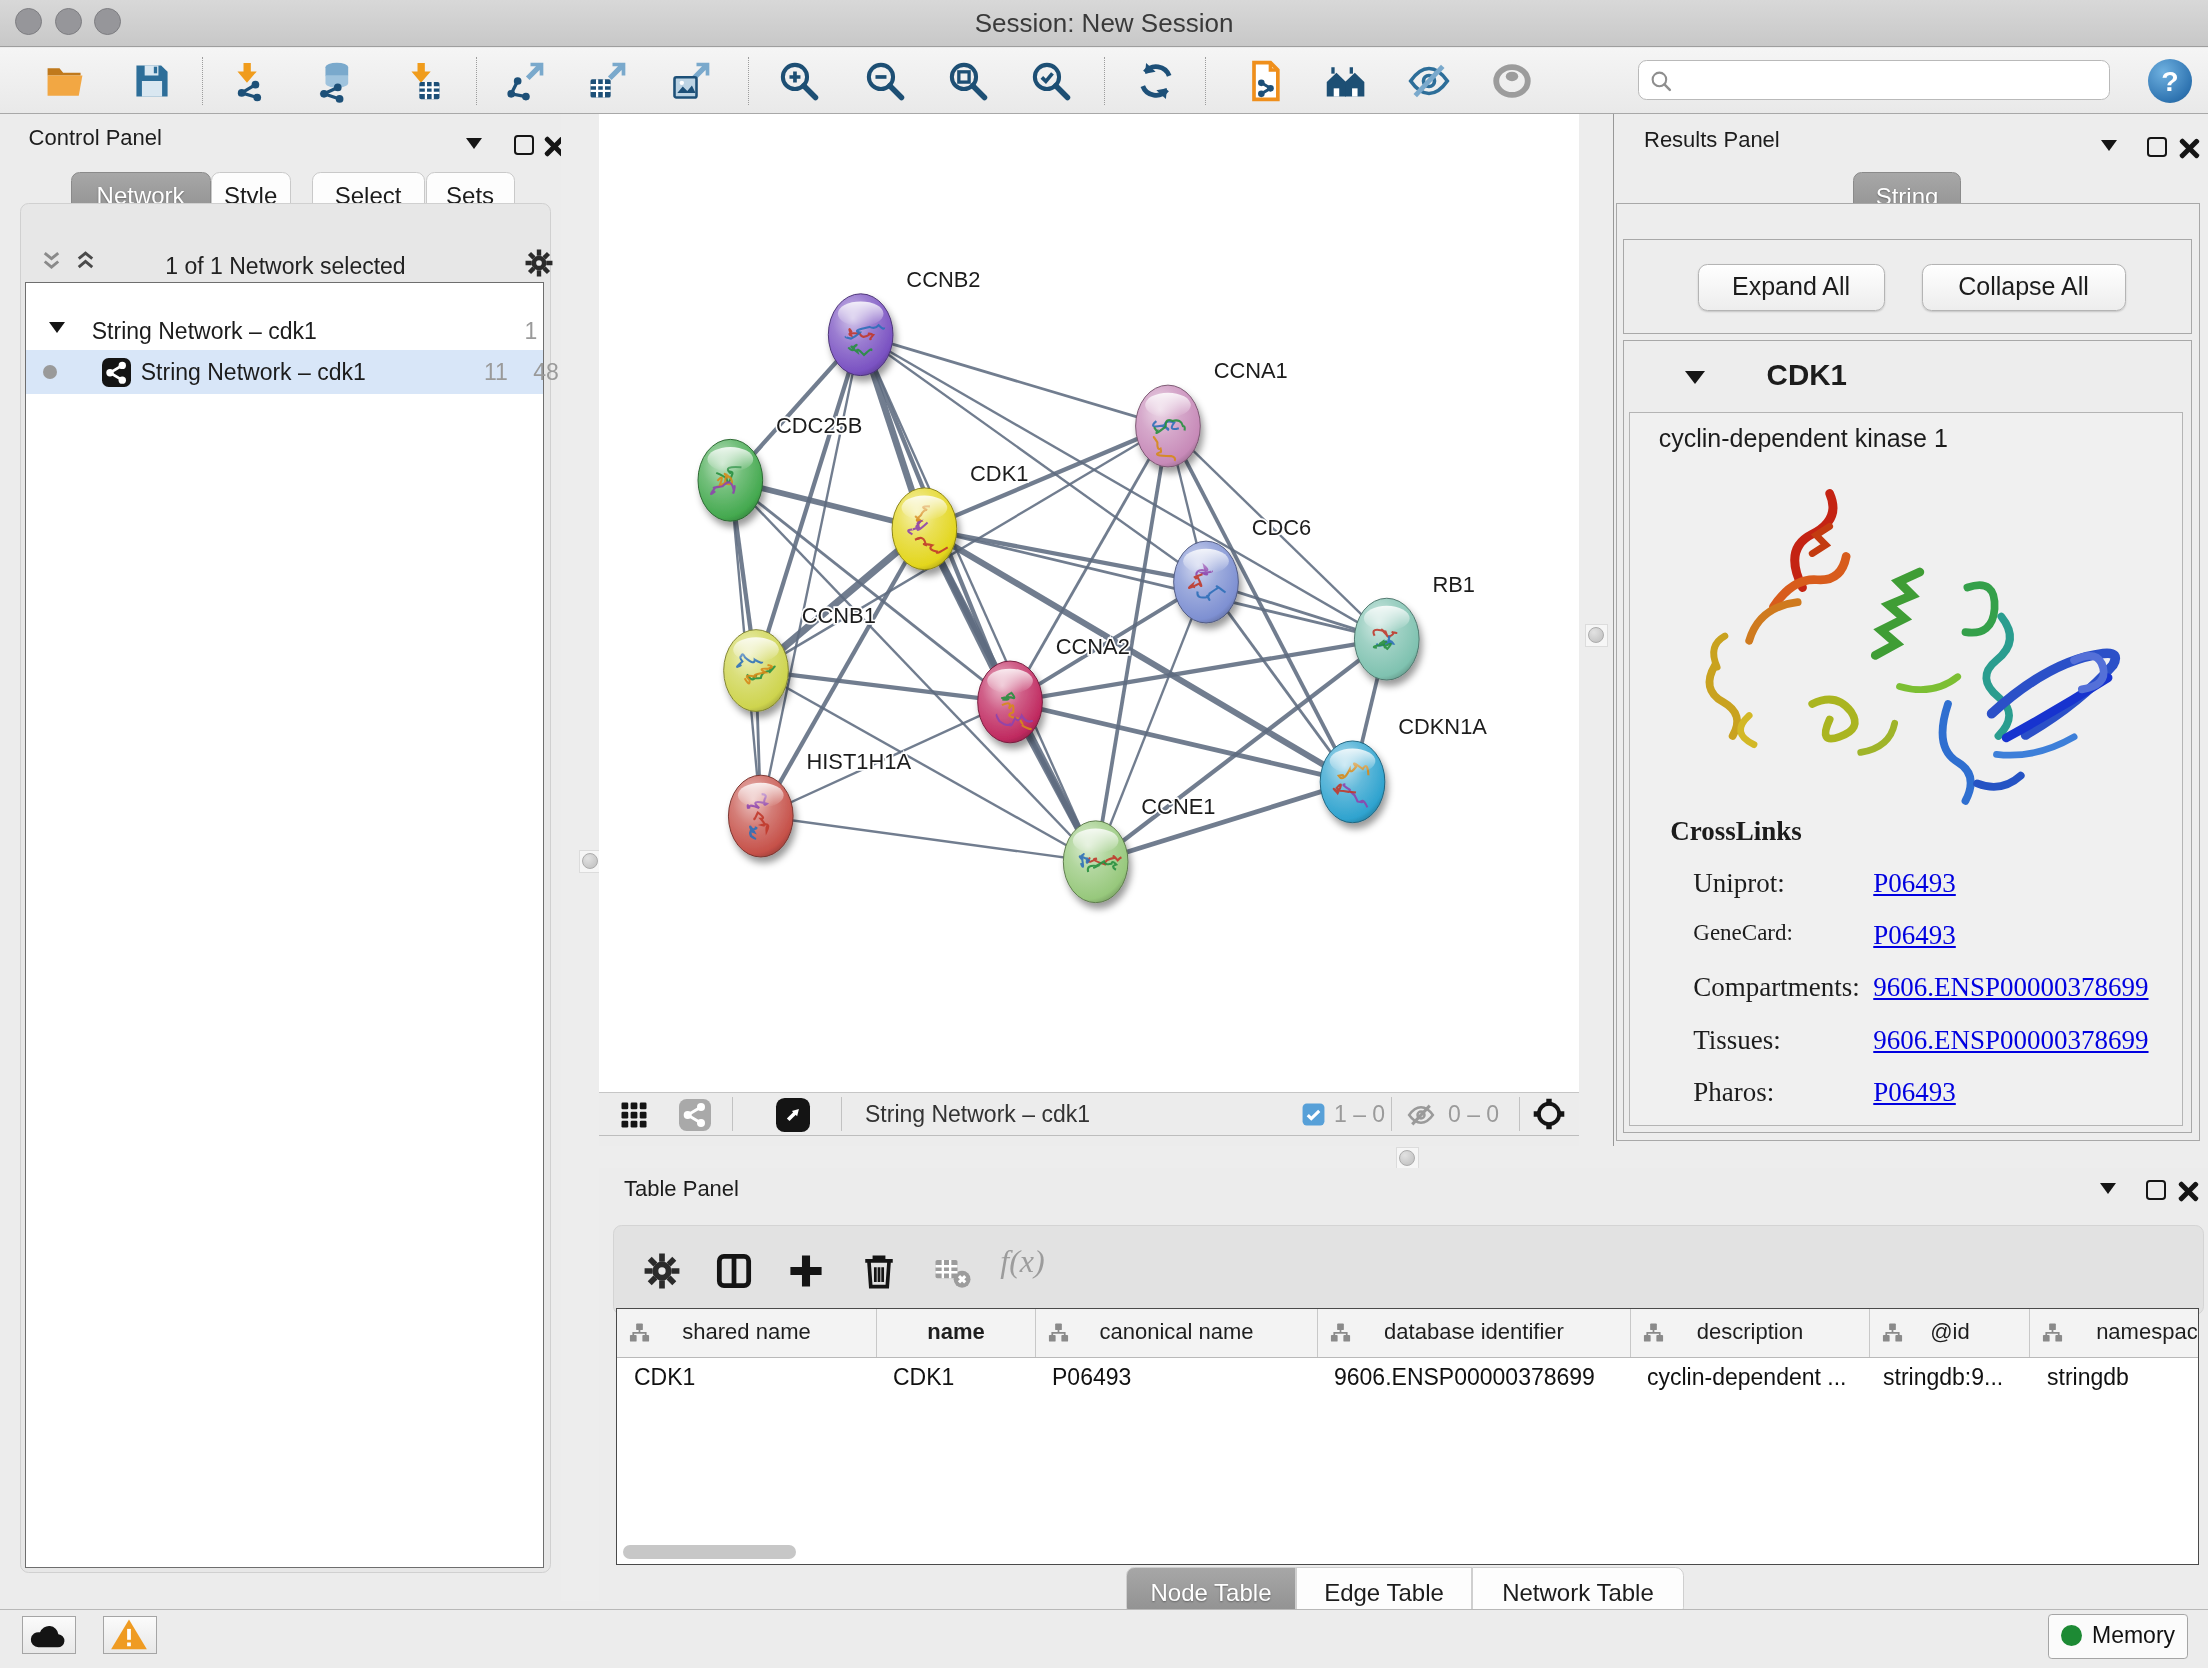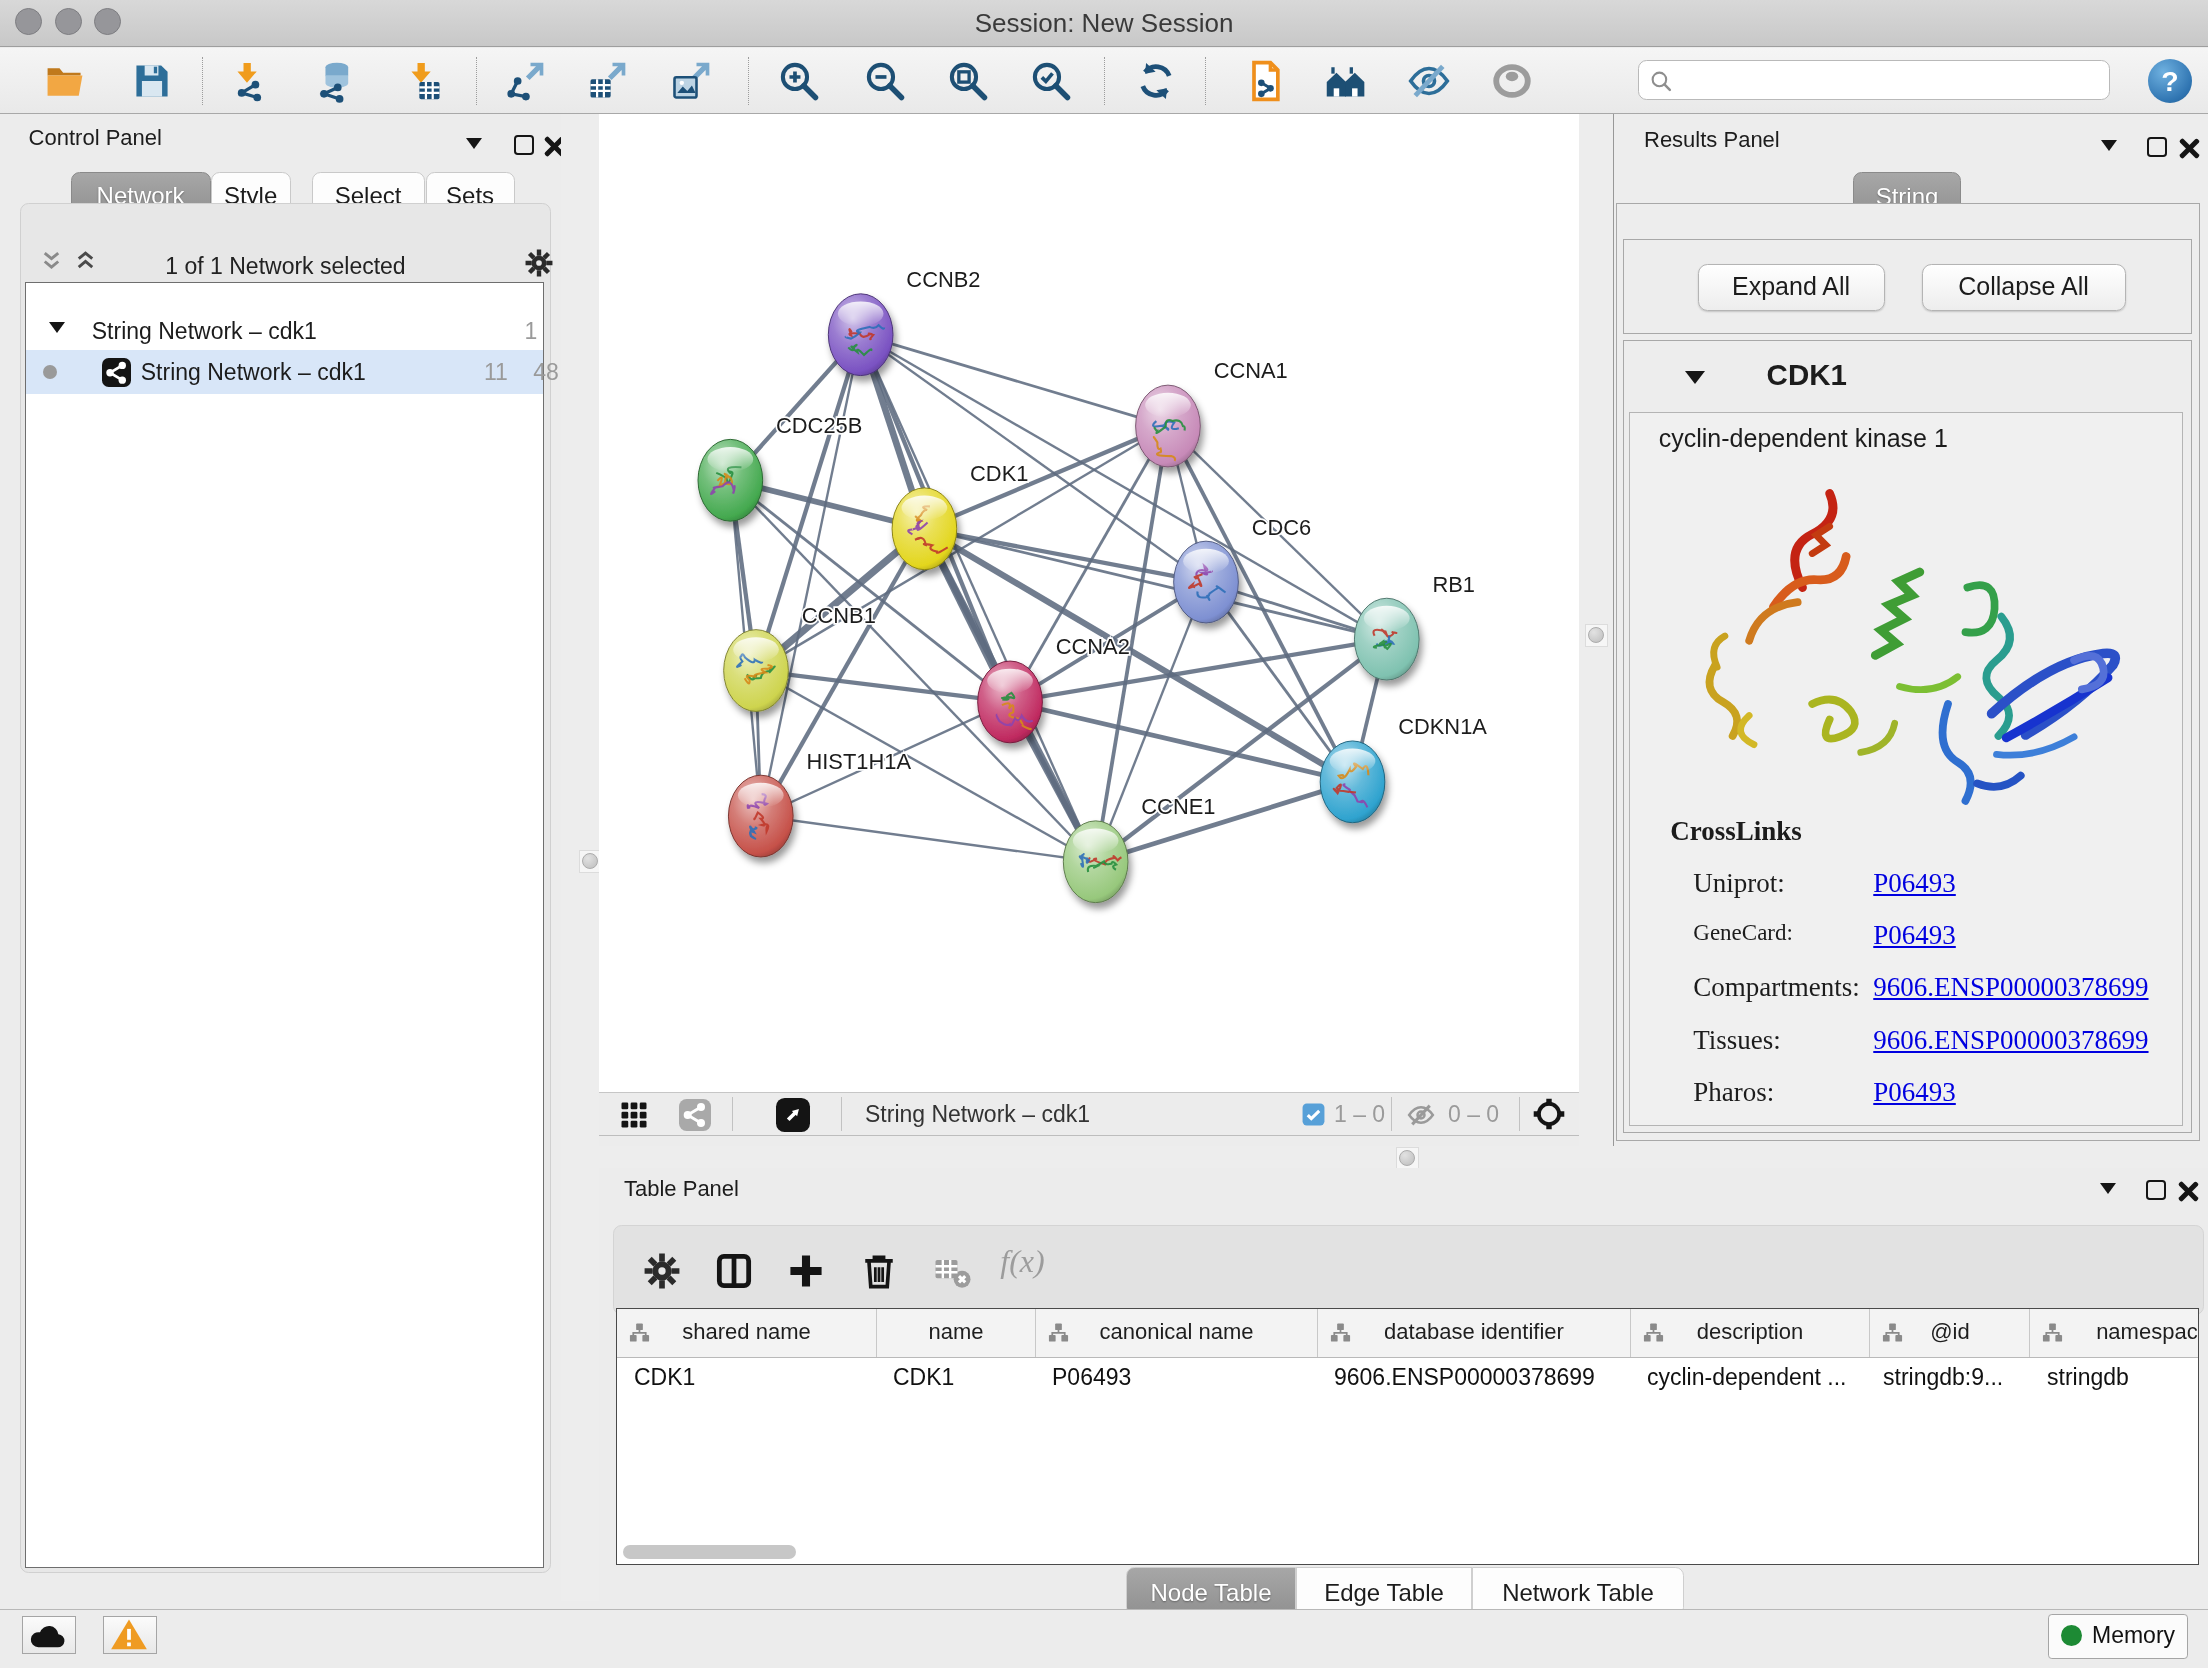--- a/index.html
+++ b/index.html
@@ -686,21 +686,21 @@
     </div>
 
     <div class="tablebox">
       <div class="thead" id="thead">
           <div class="hcell" style="left: 0px; width: 259px;">
             <svg width="23" height="23" viewBox="0 0 24 24">
               <use href="#sym-tree"></use>
             </svg>
             <div class="hlabel">shared name</div>
           </div>
-          <div class="hcell" style="left: 259px; width: 159px;">
+          <div class="hcell" style="left: 259px; width: 159px; font-weight: bold;">
             <div class="hlabel">name</div>
           </div>
           <div class="hcell" style="left: 418px; width: 282px;">
             <svg width="23" height="23" viewBox="0 0 24 24">
               <use href="#sym-tree"></use>
             </svg>
             <div class="hlabel">canonical name</div>
           </div>
           <div class="hcell" style="left: 700px; width: 313px;">
             <svg width="23" height="23" viewBox="0 0 24 24">

